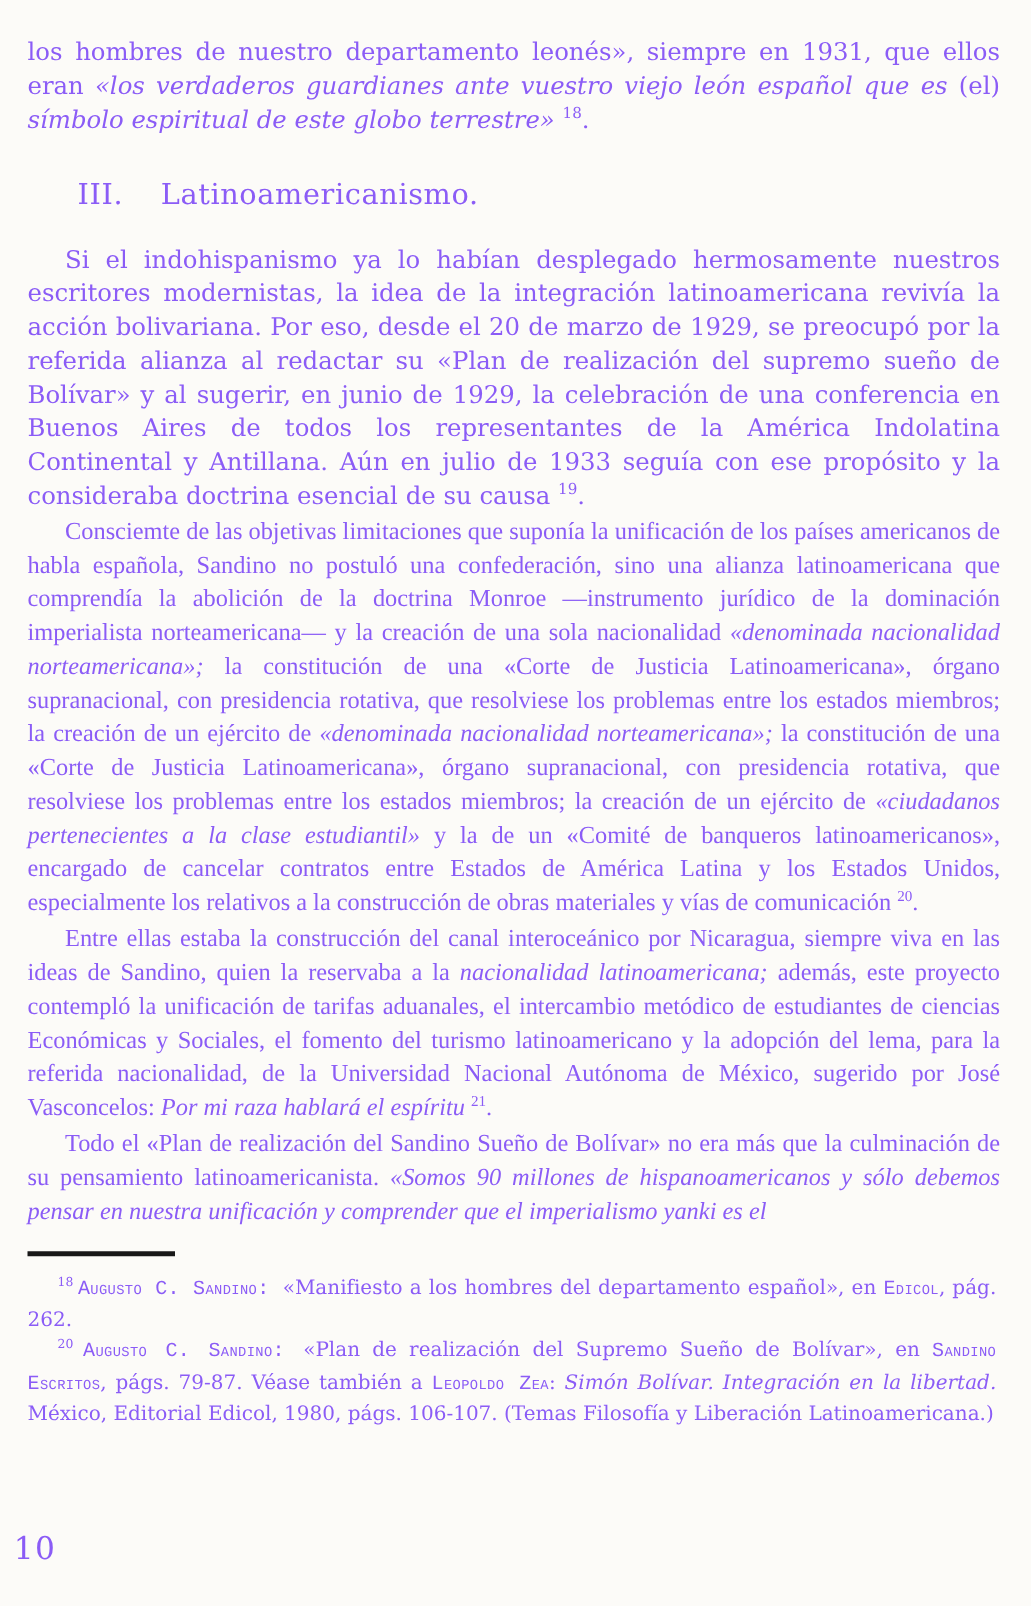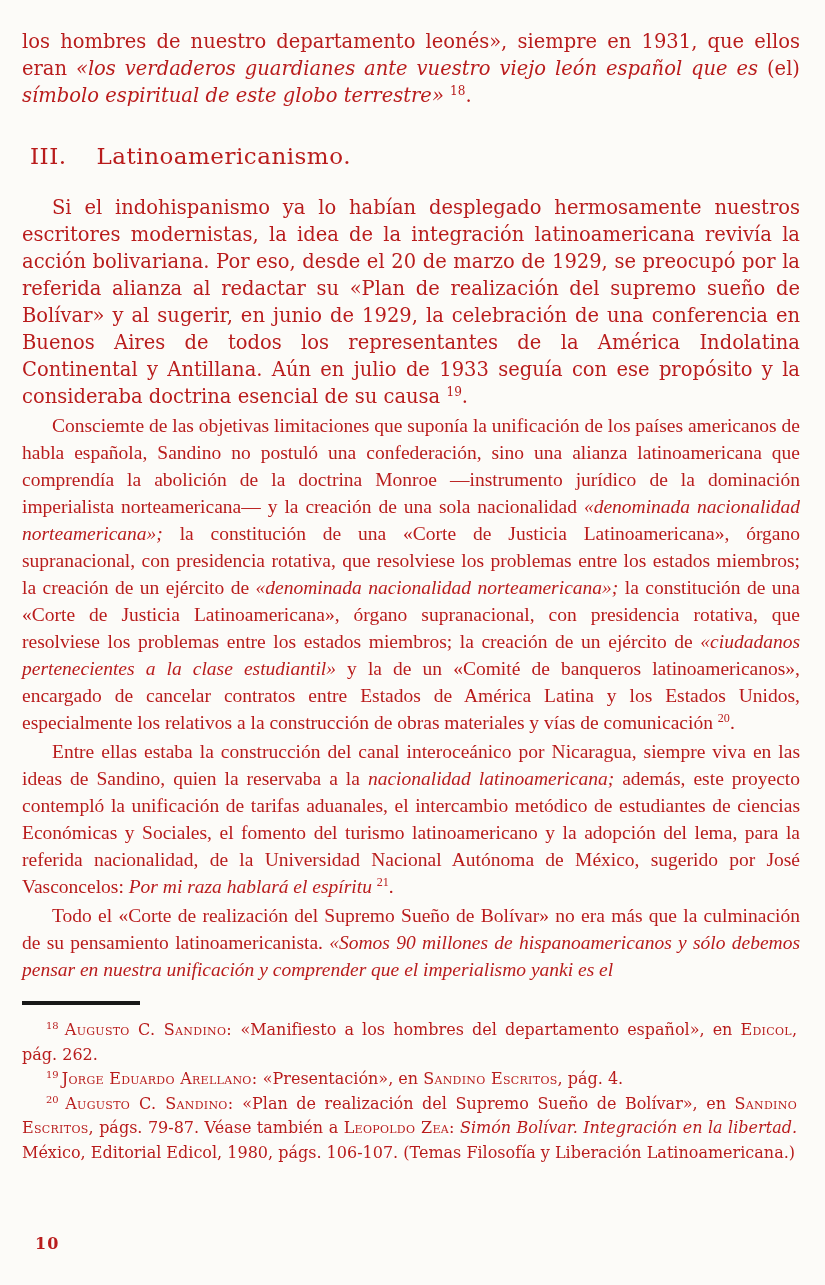--- a/index.html
+++ b/index.html
@@ -6,21 +6,21 @@
     margin: 0;
     padding: 0;
     background: #e9e9e7;
   }
   .page {
     position: relative;
     width: 825px;
     height: 1285px;
     margin: 0 auto;
     background: #fcfbf8;
-    color: #b91c1c;
+    color: #8b5cf6;
     font-family: "DejaVu Serif", "Liberation Serif", serif;
     overflow: hidden;
     box-sizing: border-box;
   }
   .body-text {
     padding: 28px 25px 0 22px;
     text-align: justify;
     font-size: 19.5px;
     line-height: 27px;
     hyphens: auto;
@@ -40,24 +40,25 @@
   .heading {
     font-size: 23px;
     font-weight: normal;
     margin: 34px 0 24px 8px;
     text-indent: 0;
     text-align: left;
     letter-spacing: 0.5px;
   }
   .heading .hnum {
     margin-right: 30px;
+    margin-left: 32px;
   }
   .seg-r { font-style: normal; }
   .seg-i { font-style: italic; }
-  .seg-sc { font-variant: small-caps; letter-spacing: 0.3px; }
+  .seg-sc { font-variant: small-caps; letter-spacing: 0.3px; font-family: Liberation Mono, monospace; }
   .seg-sup {
     vertical-align: super;
     font-size: 0.62em;
     line-height: 0;
   }
   .footnotes {
     margin: 18px 28px 0 22px;
     font-size: 16px;
     line-height: 24.5px;
     text-align: justify;
@@ -69,44 +70,42 @@
     height: 4px;
     background: #181818;
     margin: 0 0 13px 0;
   }
   .fn {
     margin: 0;
     text-indent: 24px;
   }
   .page-number {
     position: absolute;
-    left: 35px;
+    left: 11px;
     bottom: 32px;
-    font-size: 16px;
+    font-size: 25px;
     letter-spacing: 1px;
-    font-weight: bold;
   }
 </style>
 </head>
 <body>
 
 <div class="page">
   <div class="body-text">
     <p class="para cont"><span class="seg-r">los hombres de nuestro departamento leonés», siempre en 1931, que ellos eran </span><span class="seg-i">«los verdaderos guardianes ante vuestro viejo león español que es </span><span class="seg-r">(el) </span><span class="seg-i">símbolo espiritual de este globo terrestre» </span><span class="seg-sup">18</span><span class="seg-r">.</span></p>
     <h2 class="heading">
       <span class="hnum">III.</span><span class="htitle">Latinoamericanismo.</span>
     </h2>
     <p class="para"><span class="seg-r">Si el indohispanismo ya lo habían desplegado hermosamente nuestros escritores modernistas, la idea de la integración latinoamericana revivía la acción bolivariana. Por eso, desde el 20 de marzo de 1929, se preocupó por la referida alianza al redactar su «Plan de realización del supremo sueño de Bolívar» y al sugerir, en junio de 1929, la celebración de una conferencia en Buenos Aires de todos los representantes de la América Indolatina Continental y Antillana. Aún en julio de 1933 seguía con ese propósito y la consideraba doctrina esencial de su causa </span><span class="seg-sup">19</span><span class="seg-r">.</span></p>
     <p class="para"><span class="seg-r">Consciemte de las objetivas limitaciones que suponía la unificación de los países americanos de habla española, Sandino no postuló una confederación, sino una alianza latinoamericana que comprendía la abolición de la doctrina Monroe —instrumento jurídico de la dominación imperialista norteamericana— y la creación de una sola nacionalidad </span><span class="seg-i">«denominada nacionalidad norteamericana»;</span><span class="seg-r"> la constitución de una «Corte de Justicia Latinoamericana», órgano supranacional, con presidencia rotativa, que resolviese los problemas entre los estados miembros; la creación de un ejército de </span><span class="seg-i">«denominada nacionalidad norteamericana»;</span><span class="seg-r"> la constitución de una «Corte de Justicia Latinoamericana», órgano supranacional, con presidencia rotativa, que resolviese los problemas entre los estados miembros; la creación de un ejército de </span><span class="seg-i">«ciudadanos pertenecientes a la clase estudiantil»</span><span class="seg-r"> y la de un «Comité de banqueros latinoamericanos», encargado de cancelar contratos entre Estados de América Latina y los Estados Unidos, especialmente los relativos a la construcción de obras materiales y vías de comunicación </span><span class="seg-sup">20</span><span class="seg-r">.</span></p>
     <p class="para"><span class="seg-r">Entre ellas estaba la construcción del canal interoceánico por Nicaragua, siempre viva en las ideas de Sandino, quien la reservaba a la </span><span class="seg-i">nacionalidad latinoamericana;</span><span class="seg-r"> además, este proyecto contempló la unificación de tarifas aduanales, el intercambio metódico de estudiantes de ciencias Económicas y Sociales, el fomento del turismo latinoamericano y la adopción del lema, para la referida nacionalidad, de la Universidad Nacional Autónoma de México, sugerido por José Vasconcelos: </span><span class="seg-i">Por mi raza hablará el espíritu </span><span class="seg-sup">21</span><span class="seg-r">.</span></p>
-    <p class="para"><span class="seg-r">Todo el «Corte de realización del Supremo Sueño de Bolívar» no era más que la culminación de su pensamiento latinoamericanista. </span><span class="seg-i">«Somos 90 millones de hispanoamericanos y sólo debemos pensar en nuestra unificación y comprender que el imperialismo yanki es el</span></p>
+    <p class="para"><span class="seg-r">Todo el «Plan de realización del Sandino Sueño de Bolívar» no era más que la culminación de su pensamiento latinoamericanista. </span><span class="seg-i">«Somos 90 millones de hispanoamericanos y sólo debemos pensar en nuestra unificación y comprender que el imperialismo yanki es el</span></p>
   </div>
 
   <div class="footnotes">
     <div class="fn-divider"></div>
     <p class="fn"><span class="seg-sup">18 </span><span class="seg-sc">Augusto C. Sandino: </span><span class="seg-r">«Manifiesto a los hombres del departamento español», en </span><span class="seg-sc">Edicol</span><span class="seg-r">, pág. 262.</span></p>
-    <p class="fn"><span class="seg-sup">19 </span><span class="seg-sc">Jorge Eduardo Arellano: </span><span class="seg-r">«Presentación», en </span><span class="seg-sc">Sandino Escritos</span><span class="seg-r">, pág. 4.</span></p>
     <p class="fn"><span class="seg-sup">20 </span><span class="seg-sc">Augusto C. Sandino: </span><span class="seg-r">«Plan de realización del Supremo Sueño de Bolívar», en </span><span class="seg-sc">Sandino Escritos</span><span class="seg-r">, págs. 79-87. Véase también a </span><span class="seg-sc">Leopoldo Zea</span><span class="seg-r">: </span><span class="seg-i">Simón Bolívar. Integración en la libertad.</span><span class="seg-r"> México, Editorial Edicol, 1980, págs. 106-107. (Temas Filosofía y Liberación Latinoamericana.)</span></p>
 
   </div>
 
   <div class="page-number">10</div>
 </div>
 
 </body></html>

